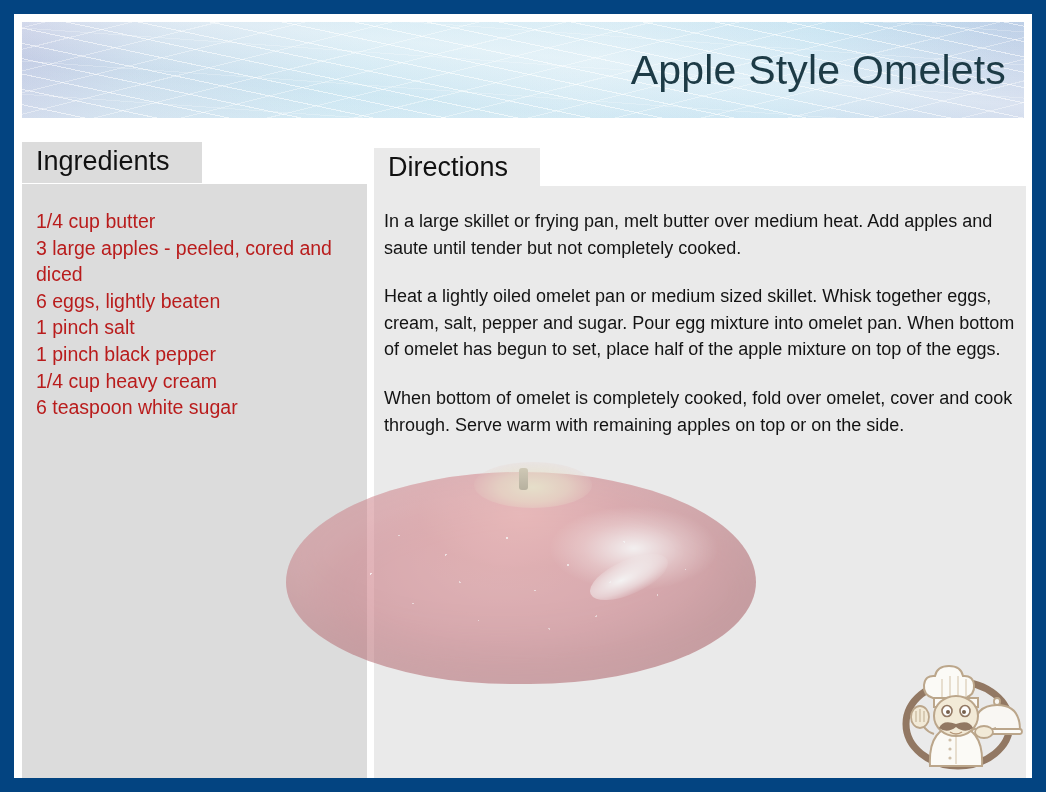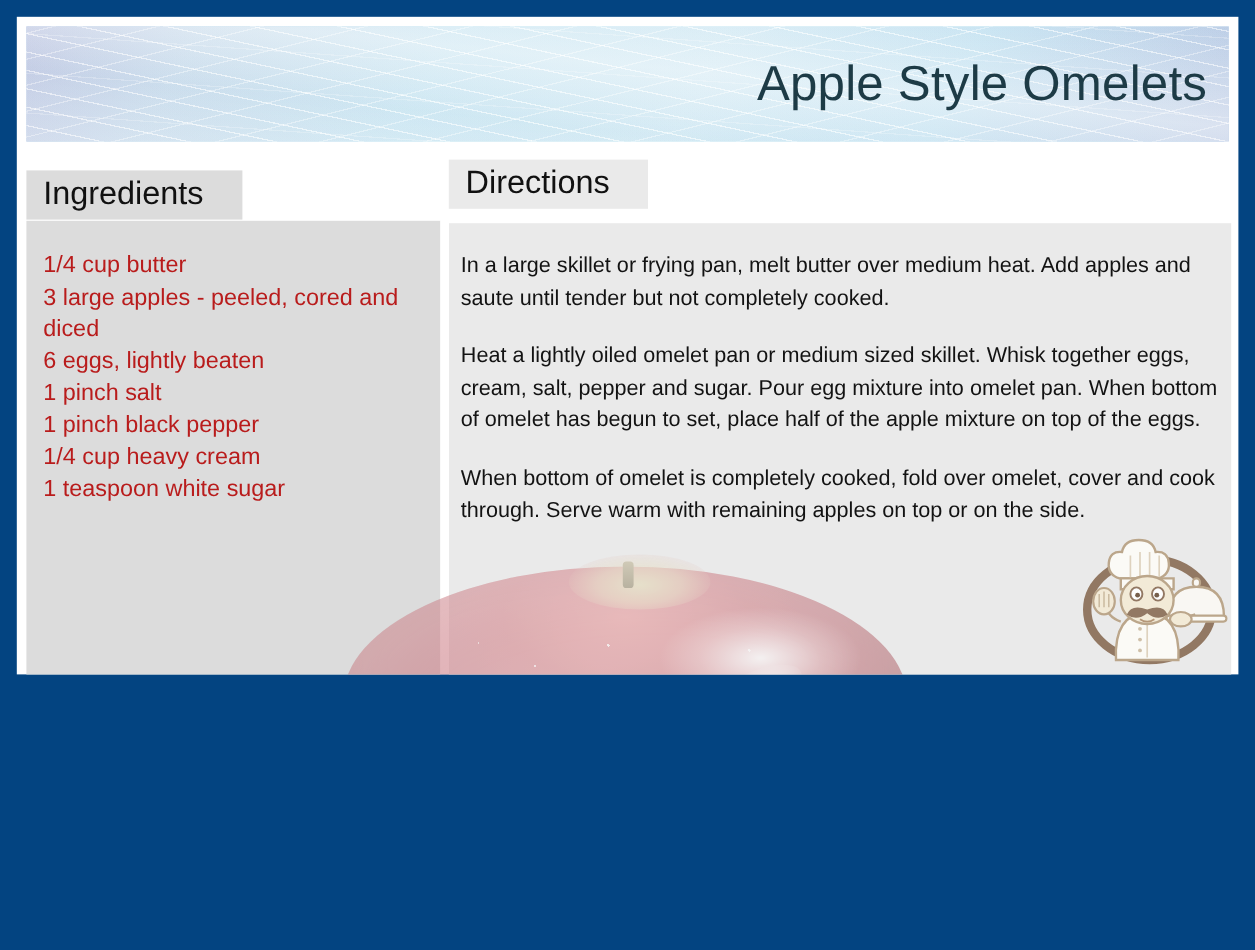--- a/index.html
+++ b/index.html
@@ -5,21 +5,21 @@
   * { margin:0; padding:0; box-sizing:border-box; }
   html, body {
     width:1046px; height:792px;
     background:#034481;
     font-family:"Liberation Sans", sans-serif;
     overflow:hidden;
   }
   #slide {
     position:absolute;
     left:14px; top:14px;
-    width:1018px; height:548px;
+    width:1018px; height:764px;
     background:#ffffff;
     overflow:hidden;
   }
 
   
   #banner {
     position:absolute;
     left:8px; top:8px;
     width:1002px; height:96px;
     background:
@@ -59,21 +59,21 @@
 
   
   .tab-head {
     position:absolute;
     font-size:27px;
     color:#111111;
     padding:4px 32px 6px 14px;
     white-space:nowrap;
   }
   #ing-tab  { left:8px;   top:128px; background:#dcdcdc; }
-  #dir-tab  { left:360px; top:119px; background:#eaeaea; }
+  #dir-tab  { left:360px; top:134px; background:#eaeaea; }
 
   
   .panel {
     position:absolute;
     bottom:0;
   }
   #ing-panel {
     left:8px; top:170px;
     width:345px; height:594px;
     background:#dcdcdc;
@@ -196,21 +196,21 @@
   </div>
 
   <div id="ing-panel" class="panel">
     <div id="ing-list">
       <div class="item">1/4 cup butter</div>
       <div class="item">3 large apples - peeled, cored and diced</div>
       <div class="item">6 eggs, lightly beaten</div>
       <div class="item">1 pinch salt</div>
       <div class="item">1 pinch black pepper</div>
       <div class="item">1/4 cup heavy cream</div>
-      <div class="item">1 teaspoon white sugar</div>
+      <div class="item">6 teaspoon white sugar</div>
     </div>
   </div>
 
   <div id="dir-panel" class="panel">
     <div id="dir-body">
       <p>In a large skillet or frying pan, melt butter over medium heat. Add apples and saute until tender but not completely cooked.</p>
       <p>Heat a lightly oiled omelet pan or medium sized skillet. Whisk together eggs, cream, salt, pepper and sugar. Pour egg mixture into omelet pan. When bottom of omelet has begun to set, place half of the apple mixture on top of the eggs.</p>
       <p>When bottom of omelet is completely cooked, fold over omelet, cover and cook through. Serve warm with remaining apples on top or on the side.</p>
     </div>
   </div>

